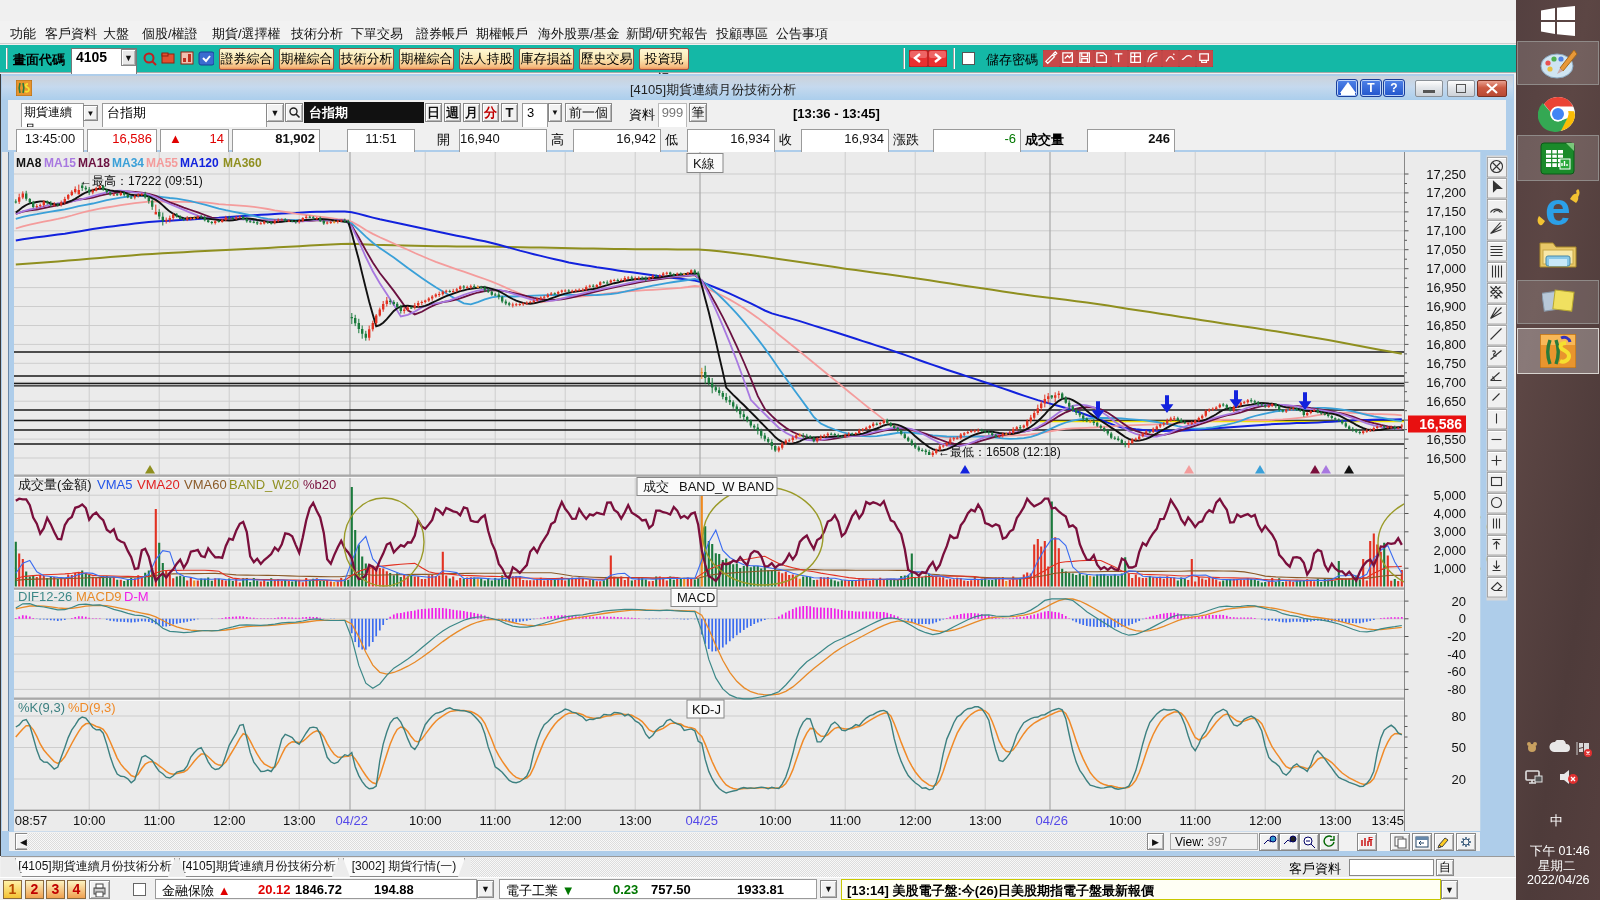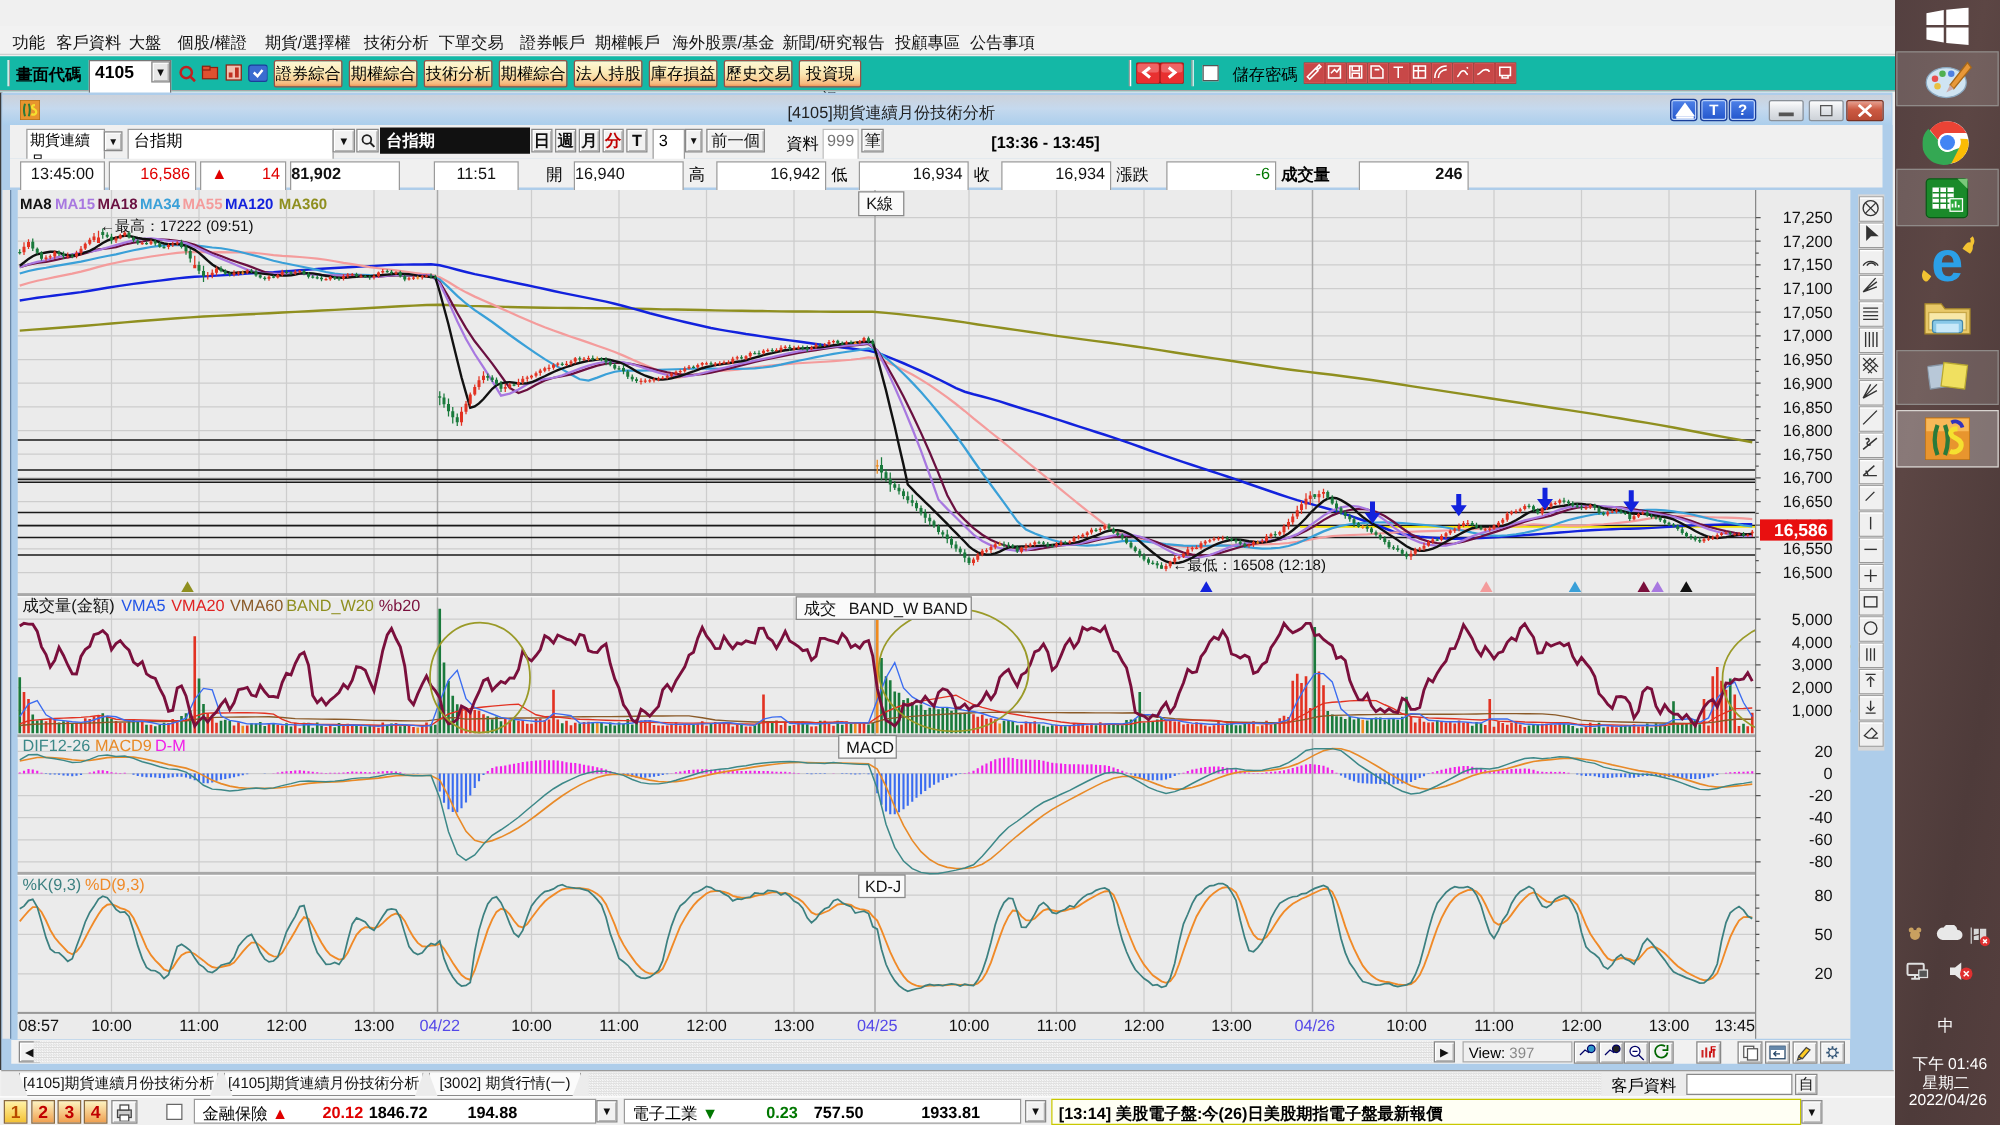--- a/index.html
+++ b/index.html
@@ -194,21 +194,21 @@
         <div class="btn3" style="left:557px;top:3px;width:47px;height:19px;font-size:13px;line-height:17px">前一個</div>
         <span class="ab tx" style="left:621px;top:6px">資料</span>
         <div class="fld" style="left:650px;top:3px;width:29px;border:1px solid #bbb;color:#777;text-align:center">999</div>
         <div class="btn3" style="left:681px;top:3px;width:18px;height:19px;font-size:13px;line-height:17px">筆</div>
         <span class="ab tx b" style="left:785px;top:6px">[13:36 - 13:45]</span>
       </div>
       <div id="quoterow" class="ab">
         <div class="fld" style="left:8px;width:68px;text-align:center;color:#111">13:45:00</div>
         <div class="fld" style="left:79px;width:70px;text-align:right;padding-right:4px;color:#e00000">16,586</div>
         <div class="fld" style="left:152px;width:69px;text-align:right;padding-right:4px;color:#e00000"><span style="position:absolute;left:8px">▲</span><span>14</span></div>
-        <div class="fld" style="left:224px;width:88px;padding-right:4px;color:#111"><b>81,902</b></div>
+        <div class="fld" style="left:224px;width:88px;text-align:right;padding-right:4px;color:#111"><b>81,902</b></div>
         <div class="fld" style="left:339px;width:68px;text-align:center;color:#111">11:51</div>
         <span class="ab tx" style="left:429px;top:4px">開</span>
         <div class="fld" style="left:451px;width:88px;text-align:left;padding-right:4px;color:#111">16,940</div>
         <span class="ab tx" style="left:543px;top:4px">高</span>
         <div class="fld" style="left:565px;width:88px;text-align:right;padding-right:4px;color:#111">16,942</div>
         <span class="ab tx" style="left:657px;top:4px">低</span>
         <div class="fld" style="left:679px;width:88px;text-align:right;padding-right:4px;color:#111">16,934</div>
         <span class="ab tx" style="left:771px;top:4px">收</span>
         <div class="fld" style="left:793px;width:88px;text-align:right;padding-right:4px;color:#111">16,934</div>
         <span class="ab tx" style="left:885px;top:4px">漲跌</span>

